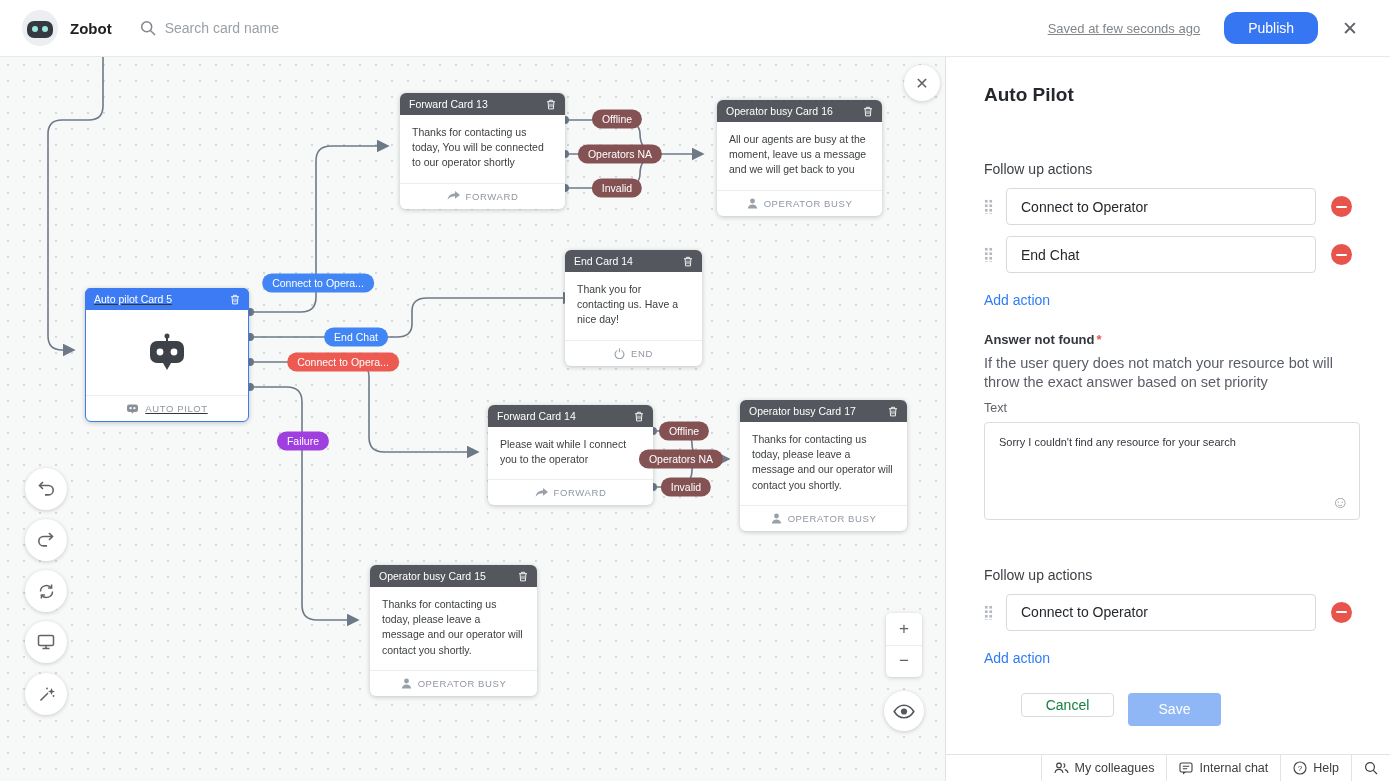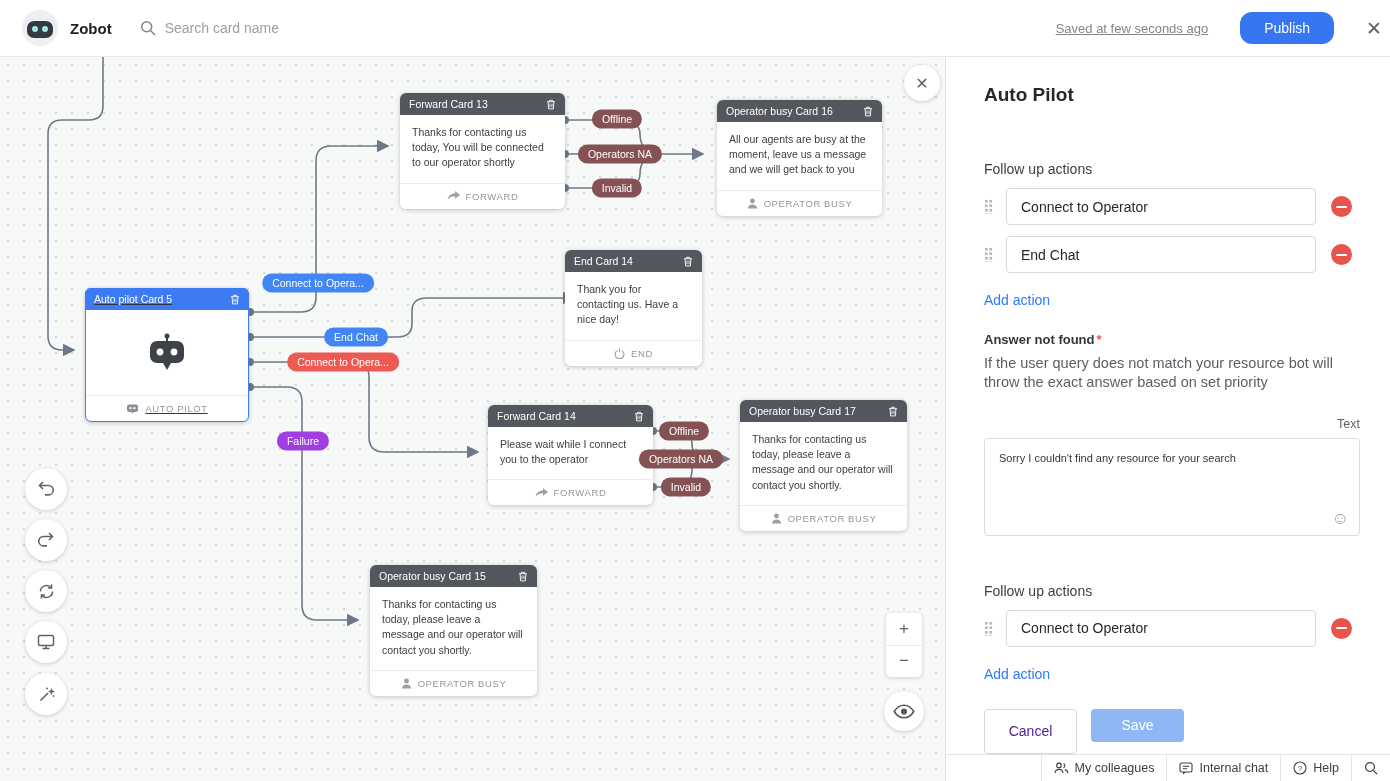--- a/index.html
+++ b/index.html
@@ -13,21 +13,21 @@
     position:relative; overflow:hidden; flex:none; }
   .logo .bothead { position:absolute; left:5px; top:11px; width:26px; height:17px; border-radius:7px;
     background:#333a41; }
   .logo .bothead i { position:absolute; top:5px; width:6px; height:6px; border-radius:50%; background:#9fe8df; }
   .logo .bothead i.l { left:5px; } .logo .bothead i.r { right:5px; }
   .app-name { font-size:15px; font-weight:700; color:#202124; margin-left:12px; }
   .search-wrap { display:flex; align-items:center; margin-left:28px; gap:9px; }
   .search-wrap input { border:none; outline:none; font-size:14px; color:#3c4043; width:260px;
     font-family:"Liberation Sans", sans-serif; }
   .search-wrap input::placeholder { color:#9aa0a6; }
-  .topbar-right { margin-left:auto; display:flex; align-items:center; gap:32px; padding-right:8px; }
+  .topbar-right { margin-left:auto; display:flex; align-items:center; gap:24px; padding-right:32px; }
   .saved-status { font-size:13px; color:#80868b; text-decoration:underline; cursor:pointer; }
   .publish-btn { background:#3676f3; color:#fff; font-size:14px; font-weight:500; border:none;
     border-radius:12px; padding:8px 24px; cursor:pointer; font-family:"Liberation Sans", sans-serif; }
   .topbar-close { font-size:19px; color:#5f6368; cursor:pointer; line-height:1; }
 
   
   .canvas { position:absolute; left:0; top:57px; width:946px; height:724px; overflow:hidden;
     background-color:#f7f8f8; border-right:1px solid #e3e3e3;
     background-image:radial-gradient(circle, #d6d7d9 1px, rgba(0,0,0,0) 1.3px);
     background-size:16px 16px; }
@@ -82,31 +82,31 @@
     display:flex; align-items:center; padding:0 14px; font-size:14px; color:#24282d;
     background:#fff; cursor:pointer; }
   .remove-btn { width:21px; height:21px; border-radius:50%; background:#e8544c; border:none;
     margin-left:15px; position:relative; cursor:pointer; flex:none; }
   .remove-btn::before { content:""; position:absolute; left:5px; top:9.5px; width:11px; height:2px;
     background:#fff; border-radius:1px; }
   .add-action { color:#2e7cf6; font-size:14px; margin-top:19px; cursor:pointer; display:inline-block; }
   .answer-head { margin-top:23px; font-size:13px; font-weight:700; color:#33373d; }
   .answer-head .req { color:#e4584f; margin-left:2px; }
   .answer-desc { margin-top:7px; font-size:14.5px; color:#5a5e66; line-height:1.33; width:372px; }
-  .text-label { margin-top:24px; font-size:12.5px; color:#5f6368;text-align:right; }
+  .text-label { margin-top:8px; font-size:12.5px; color:#5f6368; }
   .textarea-box { margin-top:7px; width:376px; height:98px; border:1px solid #dcdcdc; border-radius:4px;
     position:relative; }
   .textarea-box textarea { width:100%; height:100%; border:none; outline:none; resize:none;
     font-family:"Liberation Sans", sans-serif; font-size:11px; color:#33373d;
     padding:13px 14px; background:transparent; }
   .emoji { position:absolute; right:10px; bottom:6px; font-size:17px; color:#9aa0a6; cursor:pointer; }
   .lbl-2 { margin-top:47px; }
   .btn-row { margin-top:26px; display:flex; gap:14px; }
-  .cancel-btn { width:93px; height:45px; background:#fff; border:1px solid #d9d9d9; border-radius:4px;
-    color:#4c1d95; font-size:14px; cursor:pointer; font-family:"Liberation Sans", sans-serif; }
+  .cancel-btn { width:93px; height:24px; background:#fff; border:1px solid #d9d9d9; border-radius:4px;
+    color:#15803d; font-size:14px; cursor:pointer; font-family:"Liberation Sans", sans-serif;margin-left:37px; }
   .save-btn { width:93px; height:33px; background:#8fb6f5; border:none; border-radius:4px;
     color:#fff; font-size:14px; cursor:pointer; font-family:"Liberation Sans", sans-serif; }
 
   
   .statusbar { position:absolute; left:946px; right:0; bottom:0; height:27px; background:#fff;
     border-top:1px solid #e3e3e3; display:flex; justify-content:flex-end; align-items:stretch;
     font-size:12.5px; color:#3c4043; }
   .status-item { display:flex; align-items:center; gap:6px; padding:0 12px;
     border-left:1px solid #e3e3e3; cursor:pointer; }
 </style>

